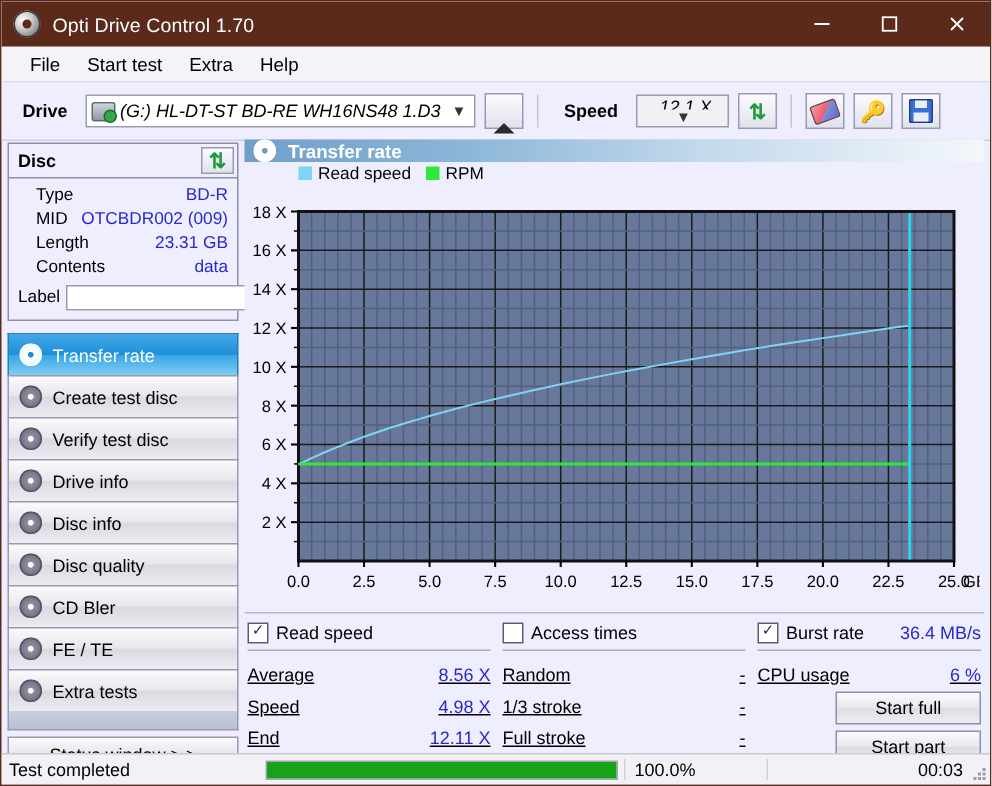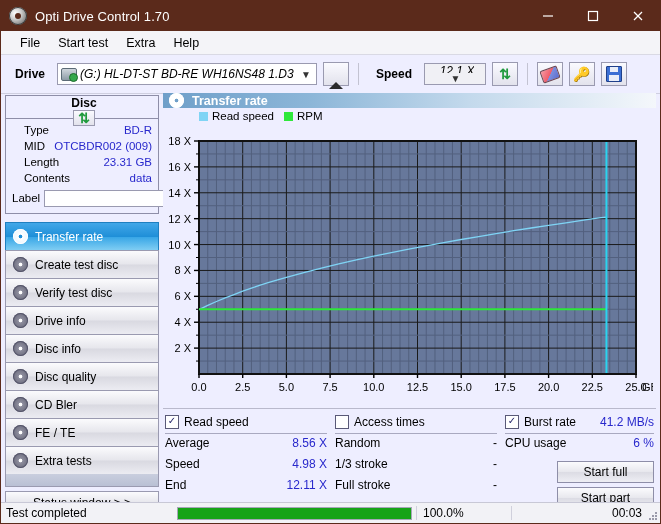--- a/index.html
+++ b/index.html
@@ -131,24 +131,24 @@
     display:flex;
   }
   
   .sidebar { width: 162px; flex: none; padding: 2px 4px 0 4px; box-sizing:border-box; }
   .disc-panel {
     border: 1px solid #8e8ea8;
     background:#eeeeff;
     box-sizing:border-box;
   }
   .disc-head {
-    height: 22px; display:flex; align-items:center; 
+    height: 22px; display:flex; align-items:center; justify-content:space-between;
     padding: 0 2px 0 6px;
     border-bottom: 1px solid #8e8ea8;
-    font-weight: bold; font-size: 12px; flex-direction: column;
+    font-weight: bold; font-size: 12px;
   }
   .disc-head .tbbtn { width:22px; height:18px; }
   .disc-rows { padding: 3px 6px 5px 6px; }
   .disc-row { display:flex; justify-content:space-between; align-items:center; height:16px; font-size:11.5px;margin-left:12px;}
   .disc-row .k { color:#000; }
   .disc-row .v { color:#2828cc; }
   .label-row { display:flex; align-items:center; gap:4px; margin-top:2px; height:20px;}
   .label-row .k { width:34px; font-size:11.5px;}
   .label-input {
     flex:1; height:17px; background:#ffffff; border:1px solid #9a9ab0; box-sizing:border-box;
@@ -221,21 +221,21 @@
   .col1 { width: 170px; padding-right:8px;}
   .col2 { width: 170px; padding-right:8px;}
   .col3 { flex:1; }
   .cbrow { display:flex; align-items:center; gap:5px; height:17px;}
   .cbox {
     width:12px;height:12px;border:1px solid #5a5a78;background:#ffffff;
     display:flex;align-items:center;justify-content:center;flex:none;
   }
   .cbox .tick { color:#24246a; font-size:10px; line-height:1; margin-top:-1px;}
   .hdr-rule { border-bottom:1px solid #a9a9c0; margin: 3px 0 2px 0; height:0;}
-  .srow { display:flex; justify-content:space-between; align-items:flex-start; height:21px;}
+  .srow { display:flex; justify-content:space-between; align-items:flex-end; height:21px;text-decoration:underline;}
   .srow .k{color:#000;}
   .srow .v{color:#2828cc;}
   .srow .v.dash{color:#000;}
   .col3 .top { display:flex; align-items:center; justify-content:space-between;}
   .col3 .top .burst { color:#2828cc; }
   .startbtn {
     height:22px; width:97px; margin-left:auto; margin-top:4px;
     border:1px solid #8e8ea8;
     background: linear-gradient(#fbfbfd 0%, #e8e8ee 48%, #dcdce4 52%, #eeeef4 100%);
     display:flex; align-items:center; justify-content:center;
@@ -595,21 +595,21 @@
         </div>
 
         <div class="stats-col col3">
           <div class="top">
             <span class="cbrow">
               <span class="cbox">
                   <span class="tick">✓</span>
                 </span>
               <span>Burst rate</span>
             </span>
-            <span class="burst">41.2 MB/s</span>
+            <span class="burst">36.4 MB/s</span>
           </div>
           <div class="hdr-rule"></div>
           <div class="srow">
             <span class="k">CPU usage</span>
             <span class="v">6 %</span>
           </div>
           <div class="startbtn">Start full</div>
           <div class="startbtn">Start part</div>
         </div>
       </div>

